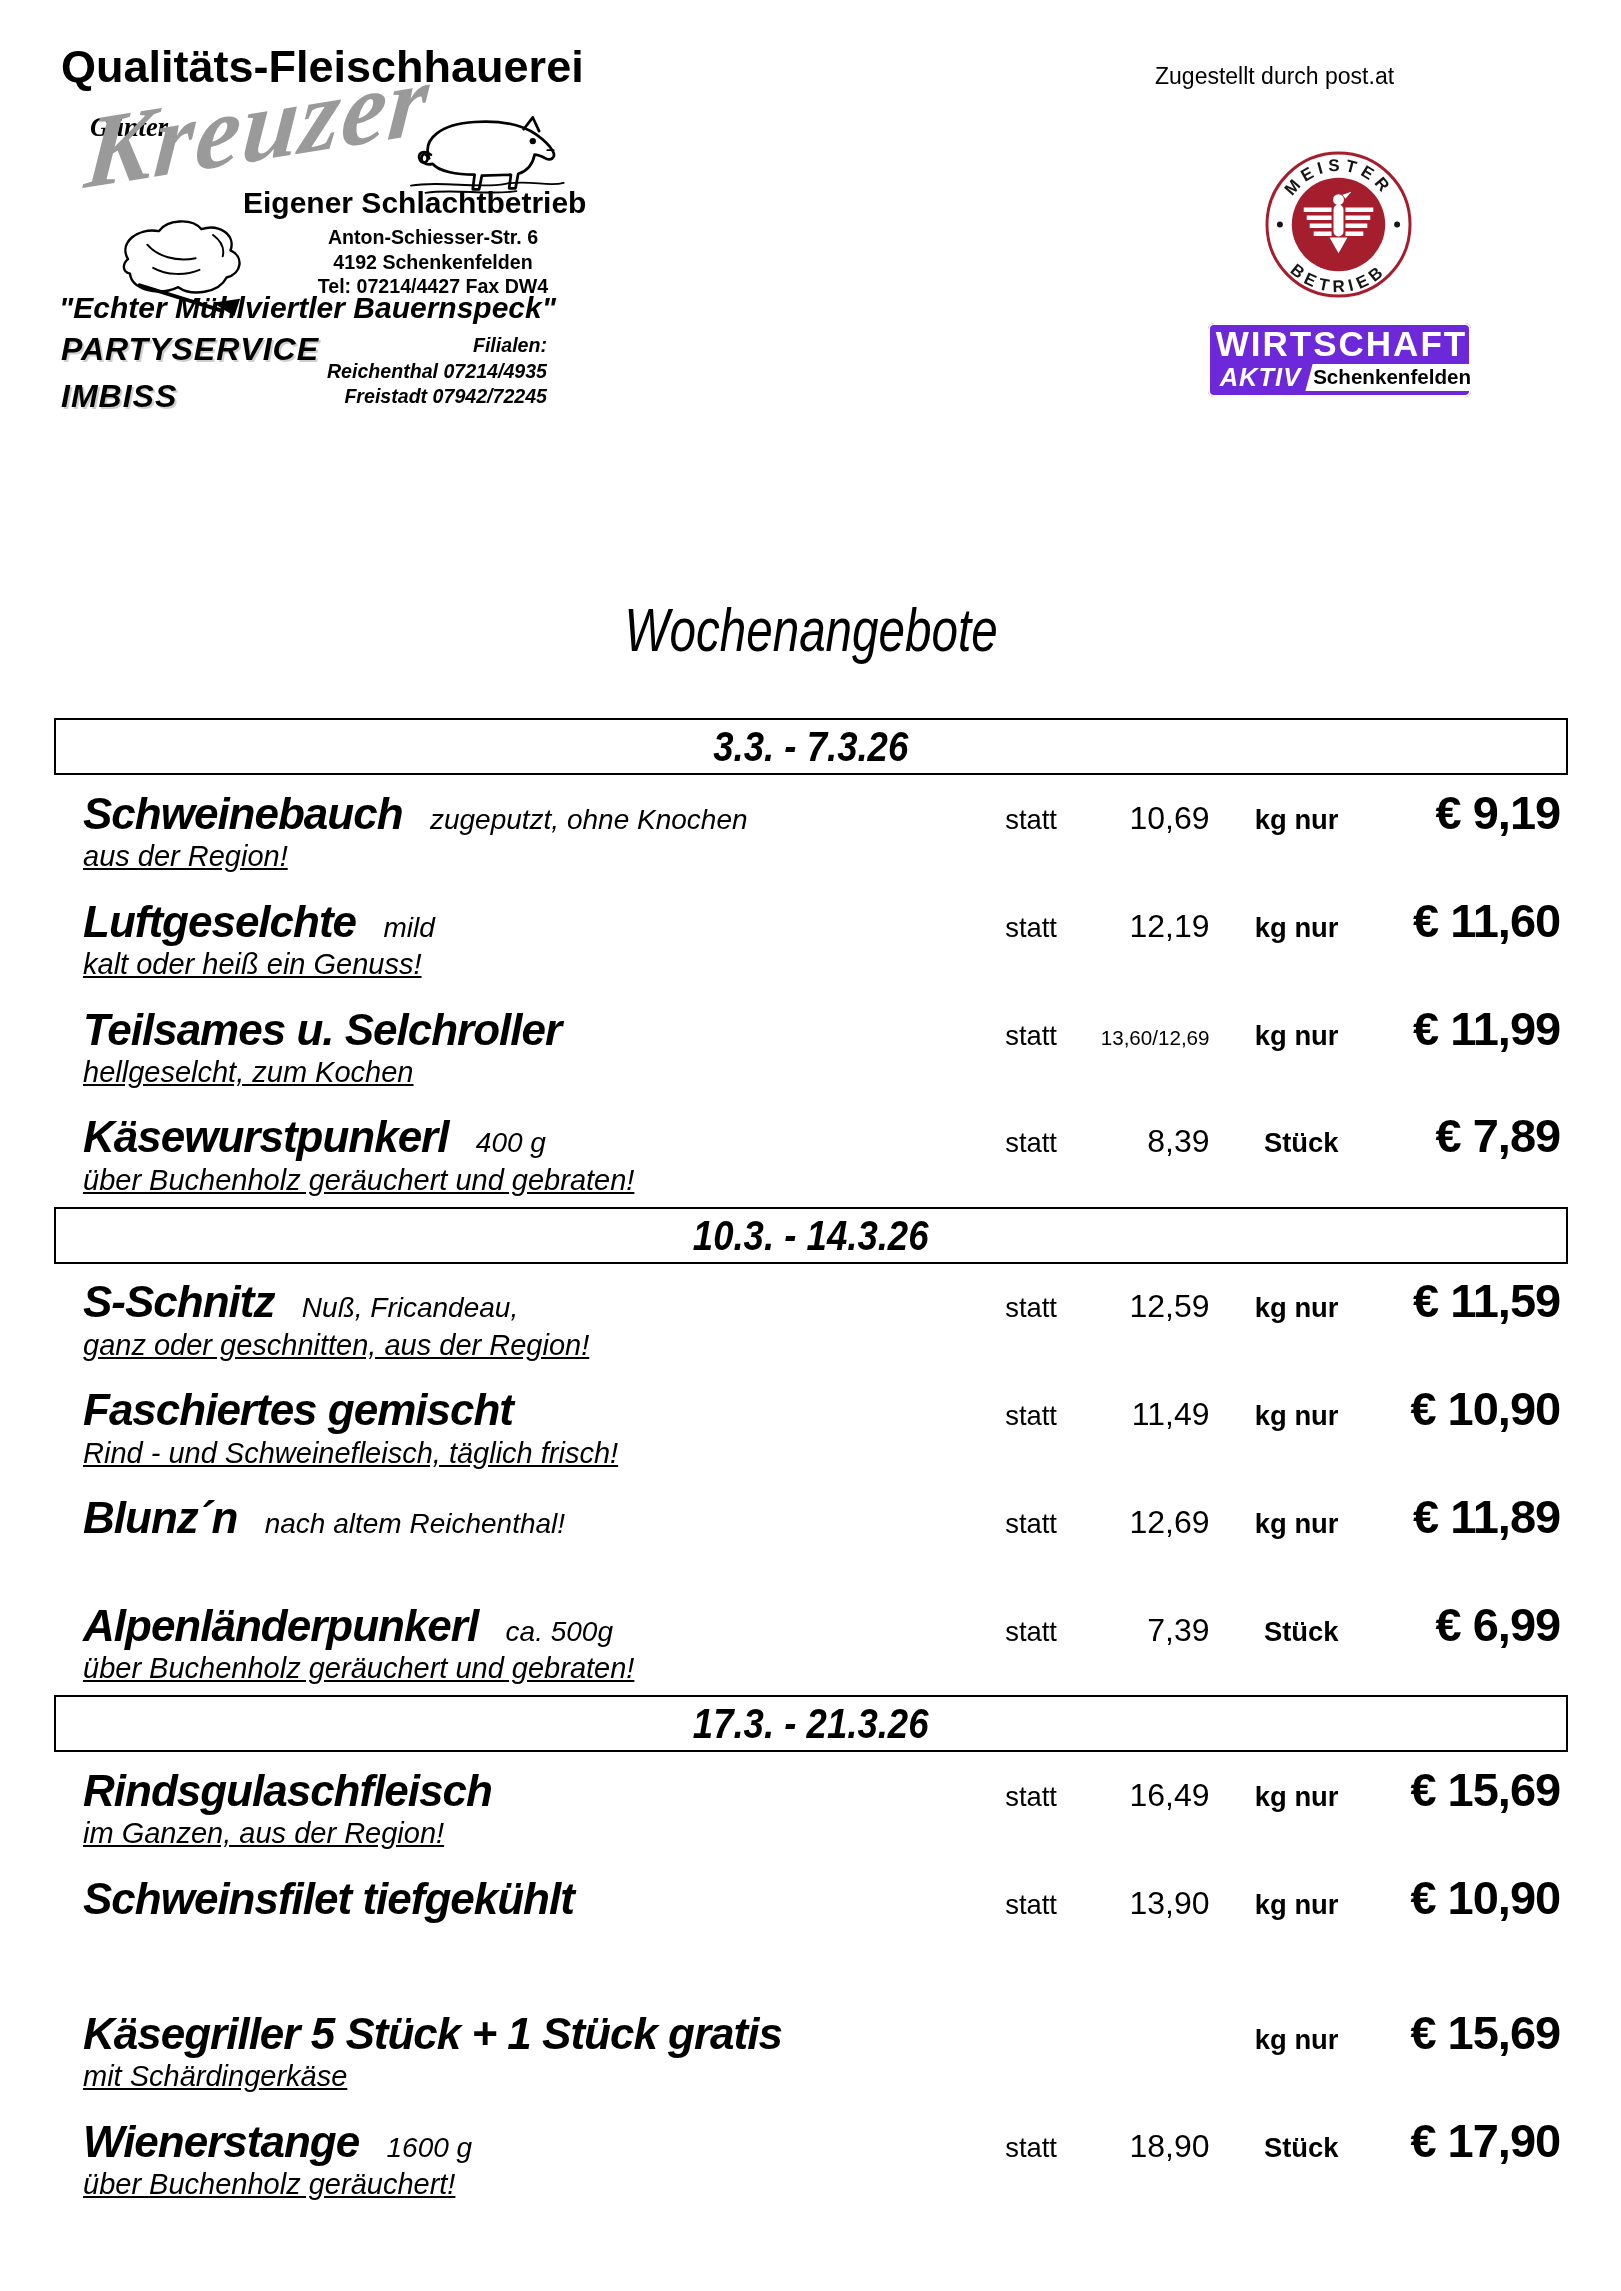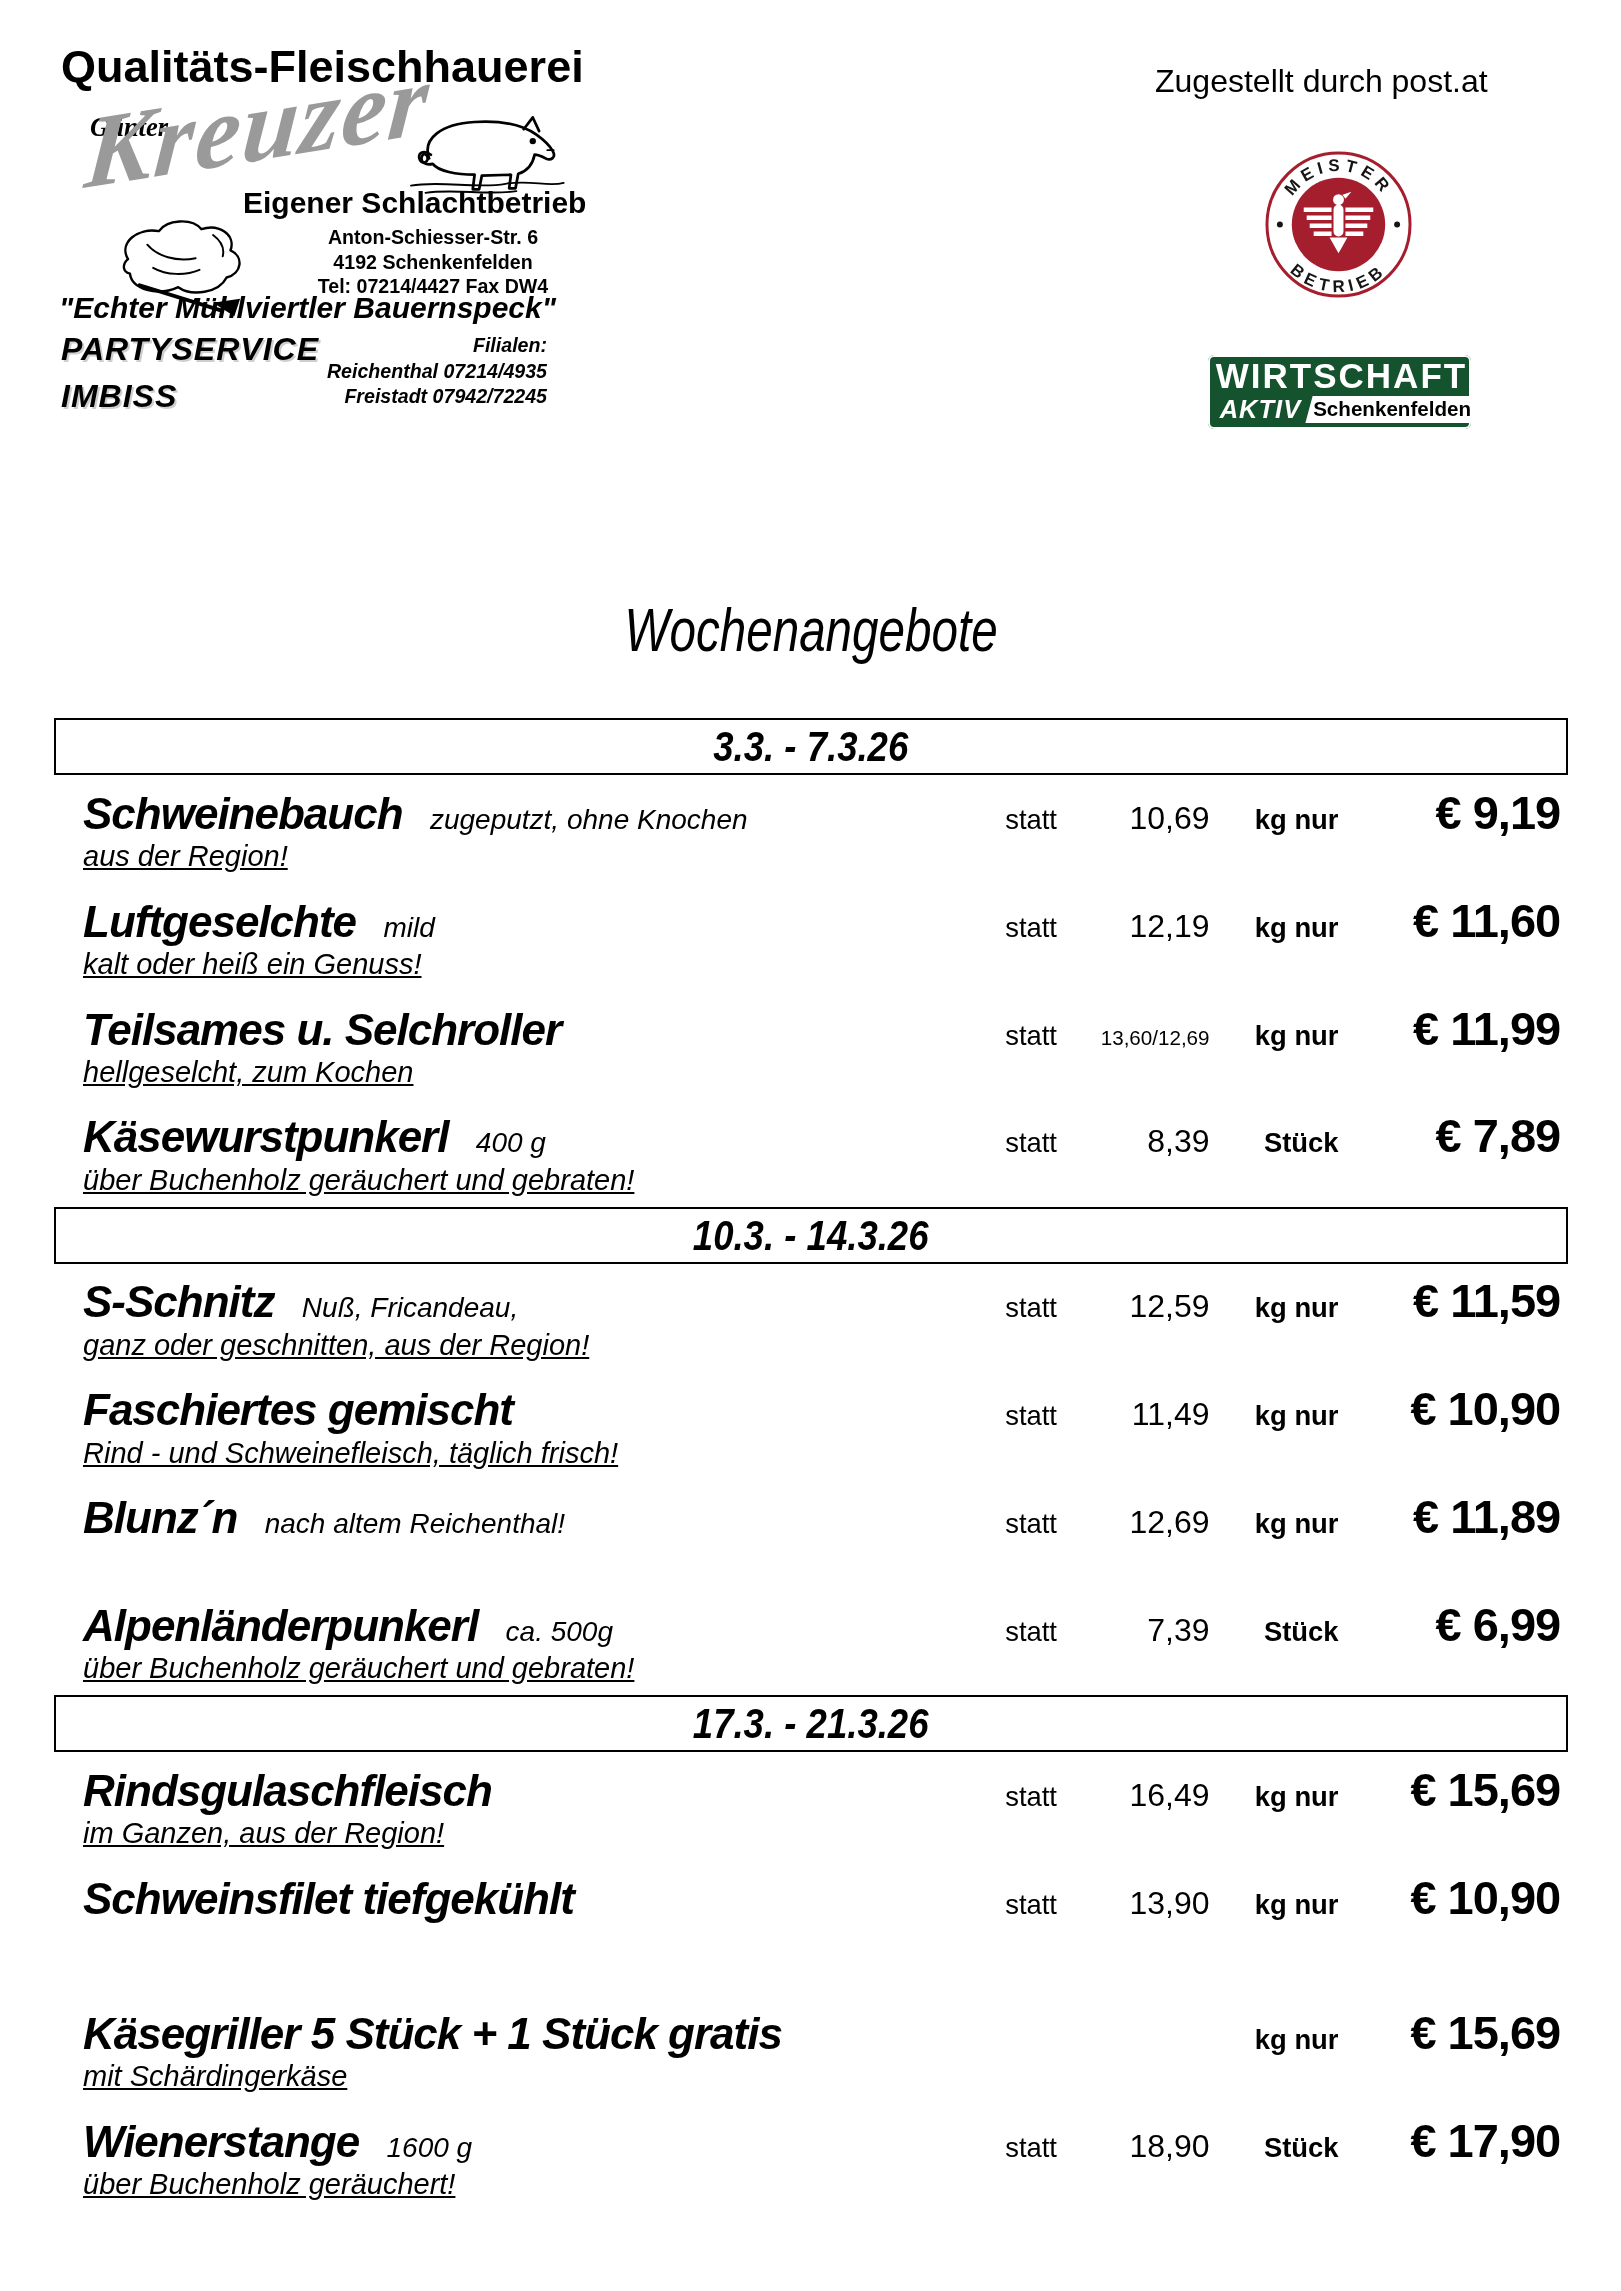--- a/index.html
+++ b/index.html
@@ -18,25 +18,25 @@
   .schlacht{position:absolute;left:243px;top:186px;font-size:30px;font-weight:bold;}
   .addr{position:absolute;left:276px;top:225px;width:314px;text-align:center;
         font-weight:bold;font-size:19.6px;line-height:24.5px;}
   .meat{position:absolute;left:98px;top:206px;width:176px;height:116px;}
   .slogan{position:absolute;left:59px;top:291px;font-size:30px;font-weight:bold;font-style:italic;}
   .svc{position:absolute;left:61px;font-size:32px;font-weight:bold;font-style:italic;color:#000000;
        text-shadow:2px 2px 0 #cfcfcf;letter-spacing:1px;}
   .svc1{top:331px;} .svc2{top:378px;}
   .filialen{position:absolute;left:312px;top:333px;width:235px;text-align:right;
             font-weight:bold;font-style:italic;font-size:19.6px;line-height:25.5px;}
-  .delivery{position:absolute;left:1155px;top:63px;font-size:32px;}
+  .delivery{position:absolute;left:1155px;top:63px;font-size:23px;}
   .meister{position:absolute;left:1264px;top:147px;width:149px;height:155px;}
-  .wa-badge{position:absolute;left:1208px;top:323px;width:263px;height:74px;background:#14532d;
+  .wa-badge{position:absolute;left:1208px;top:323px;width:263px;height:74px;background:#6d28d9;
             border-radius:5.9px;box-shadow:inset 0 0 0 2px #fff;display:flex;flex-direction:column;
-            justify-content:center;padding:3.9px 7.8px 5.9px;box-sizing:border-box;margin-top:32px;}
+            justify-content:center;padding:3.9px 7.8px 5.9px;box-sizing:border-box;}
   .wa-top{color:#fff;font-weight:bold;font-size:35px;letter-spacing:2px;line-height:1;text-align:center;}
   .wa-bottom{display:flex;align-items:center;margin-top:2.9px;}
   .wa-aktiv{color:#fff;font-weight:bold;font-style:italic;font-size:25.5px;letter-spacing:1px;padding:0 7.8px 0 3.9px;}
   .wa-loc-wrap{flex:1;background:#fff;transform:skewX(-15deg);padding:1px 3.9px 2px;}
   .wa-loc{display:block;transform:skewX(15deg);color:#000;font-weight:bold;font-size:20.6px;text-align:center;white-space:nowrap;}
 
   
   .main{position:absolute;left:54px;top:597px;width:1514px;}
   .title{text-align:center;font-size:61px;font-style:italic;line-height:1.1;margin:0 0 54px;}
   .title span{display:inline-block;transform:scaleX(0.78);}

